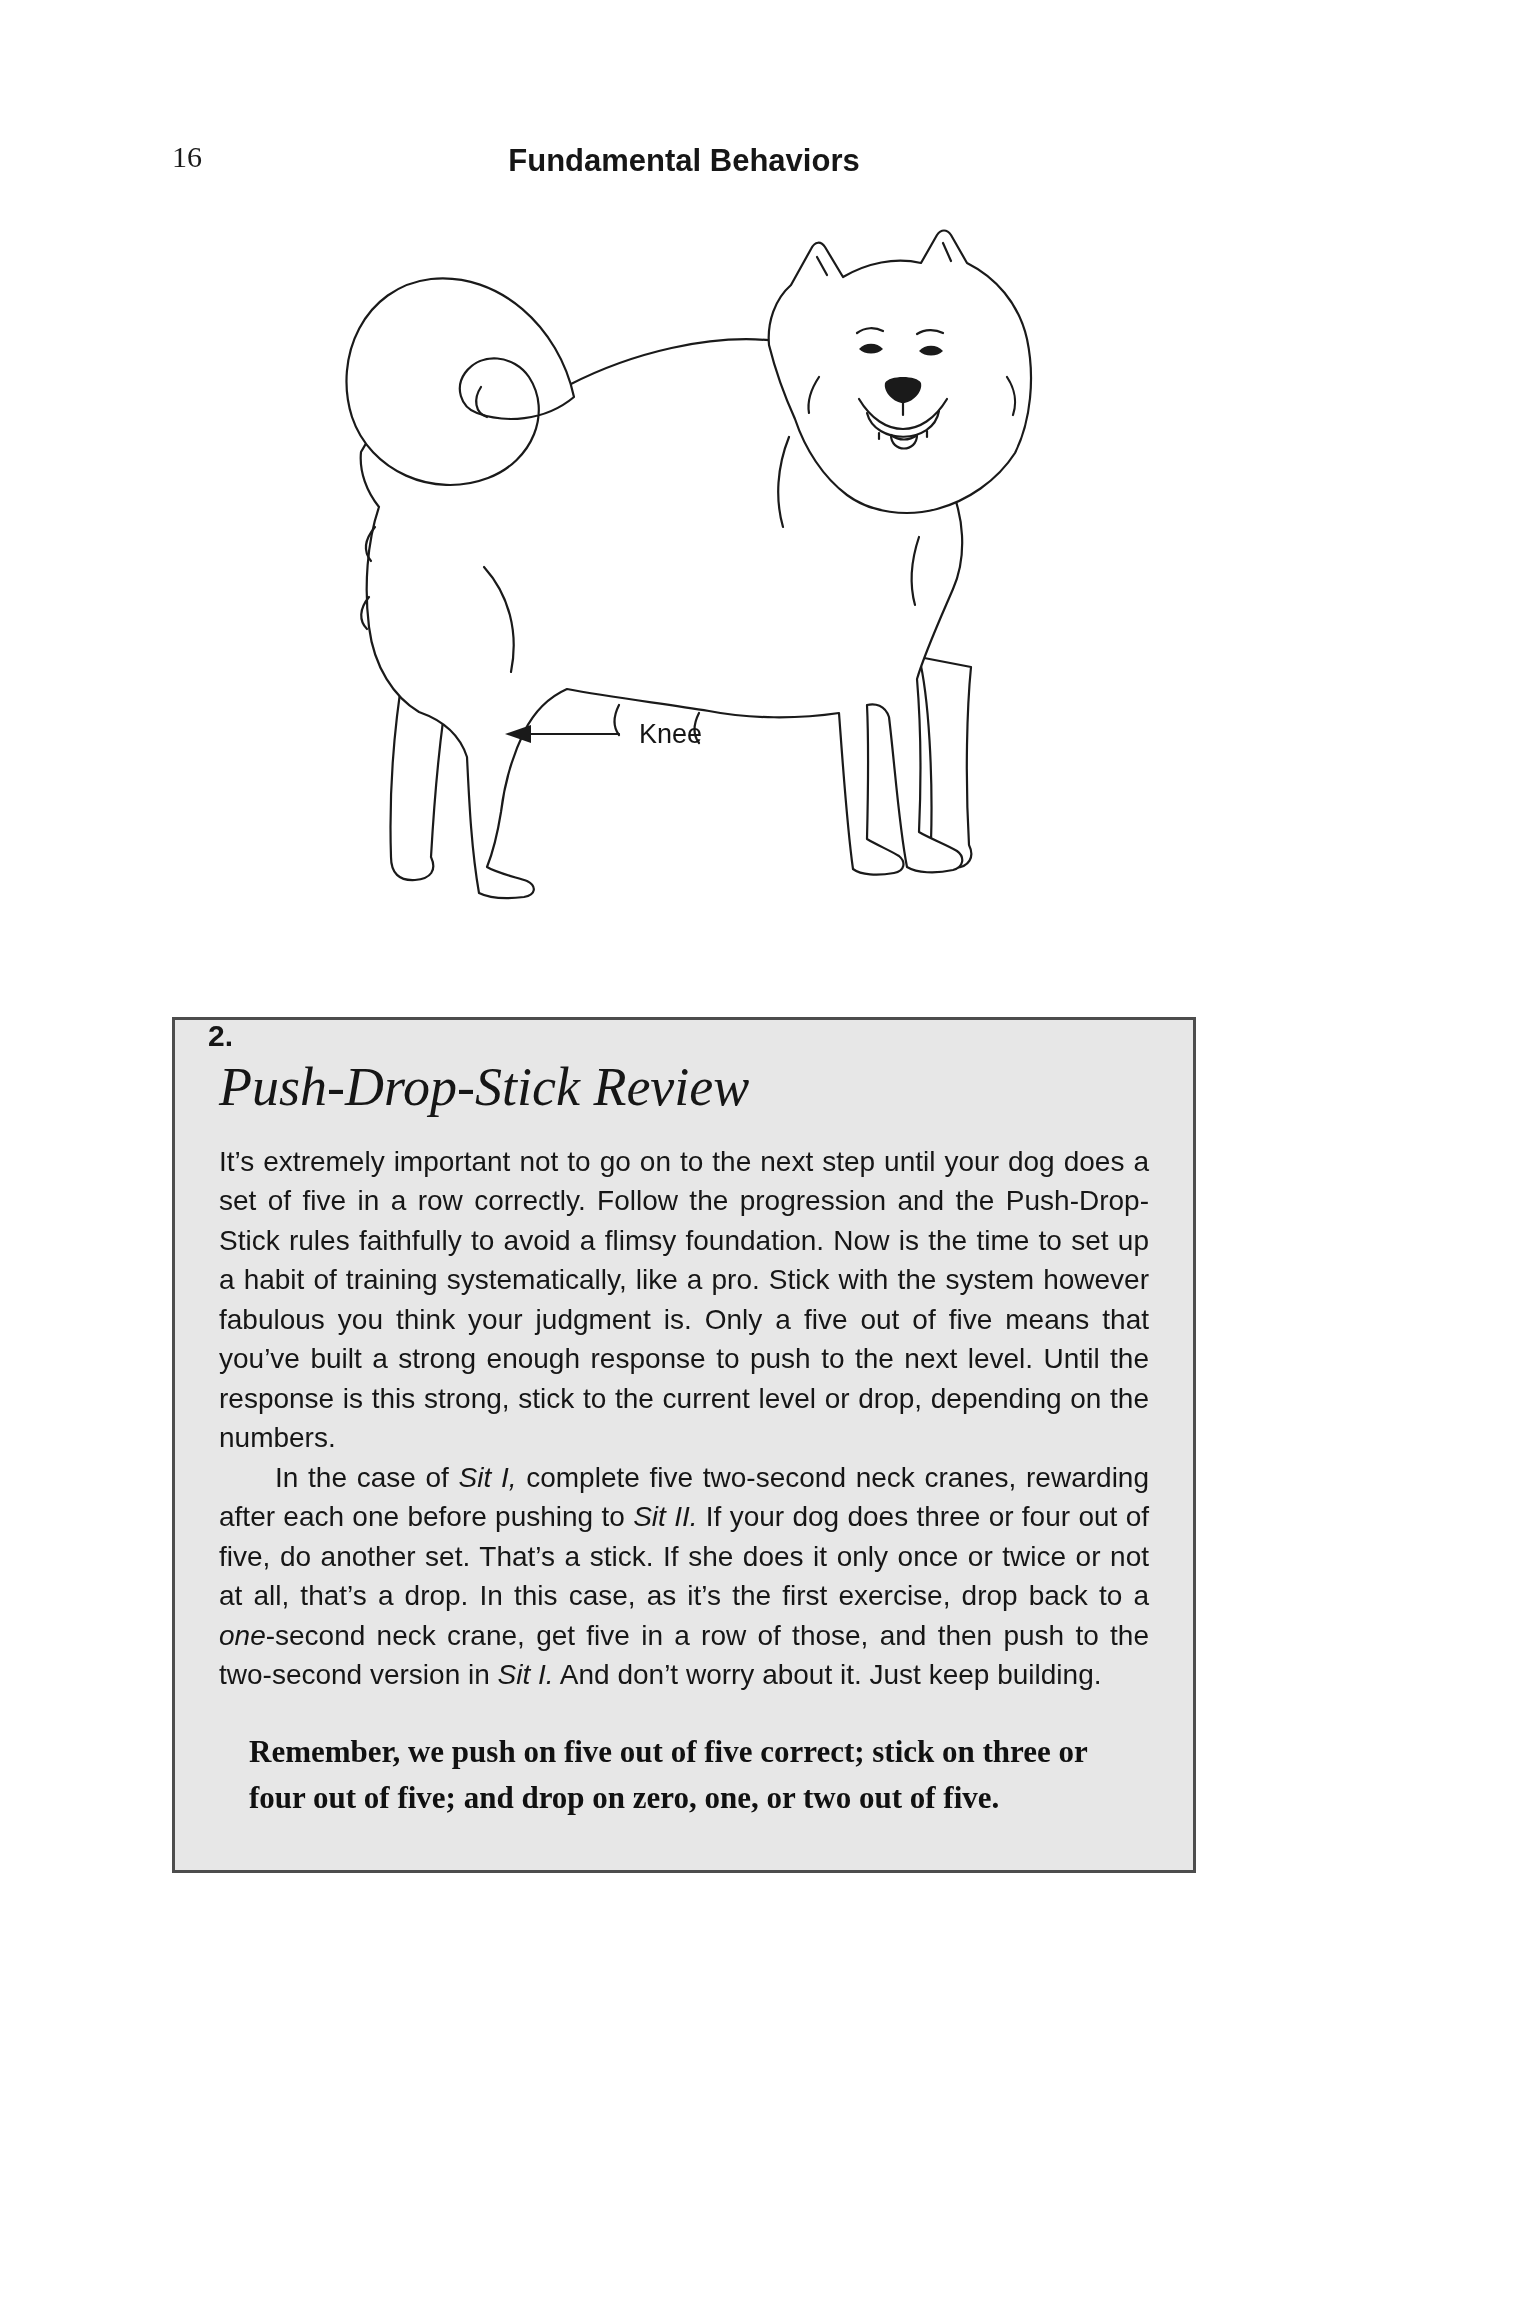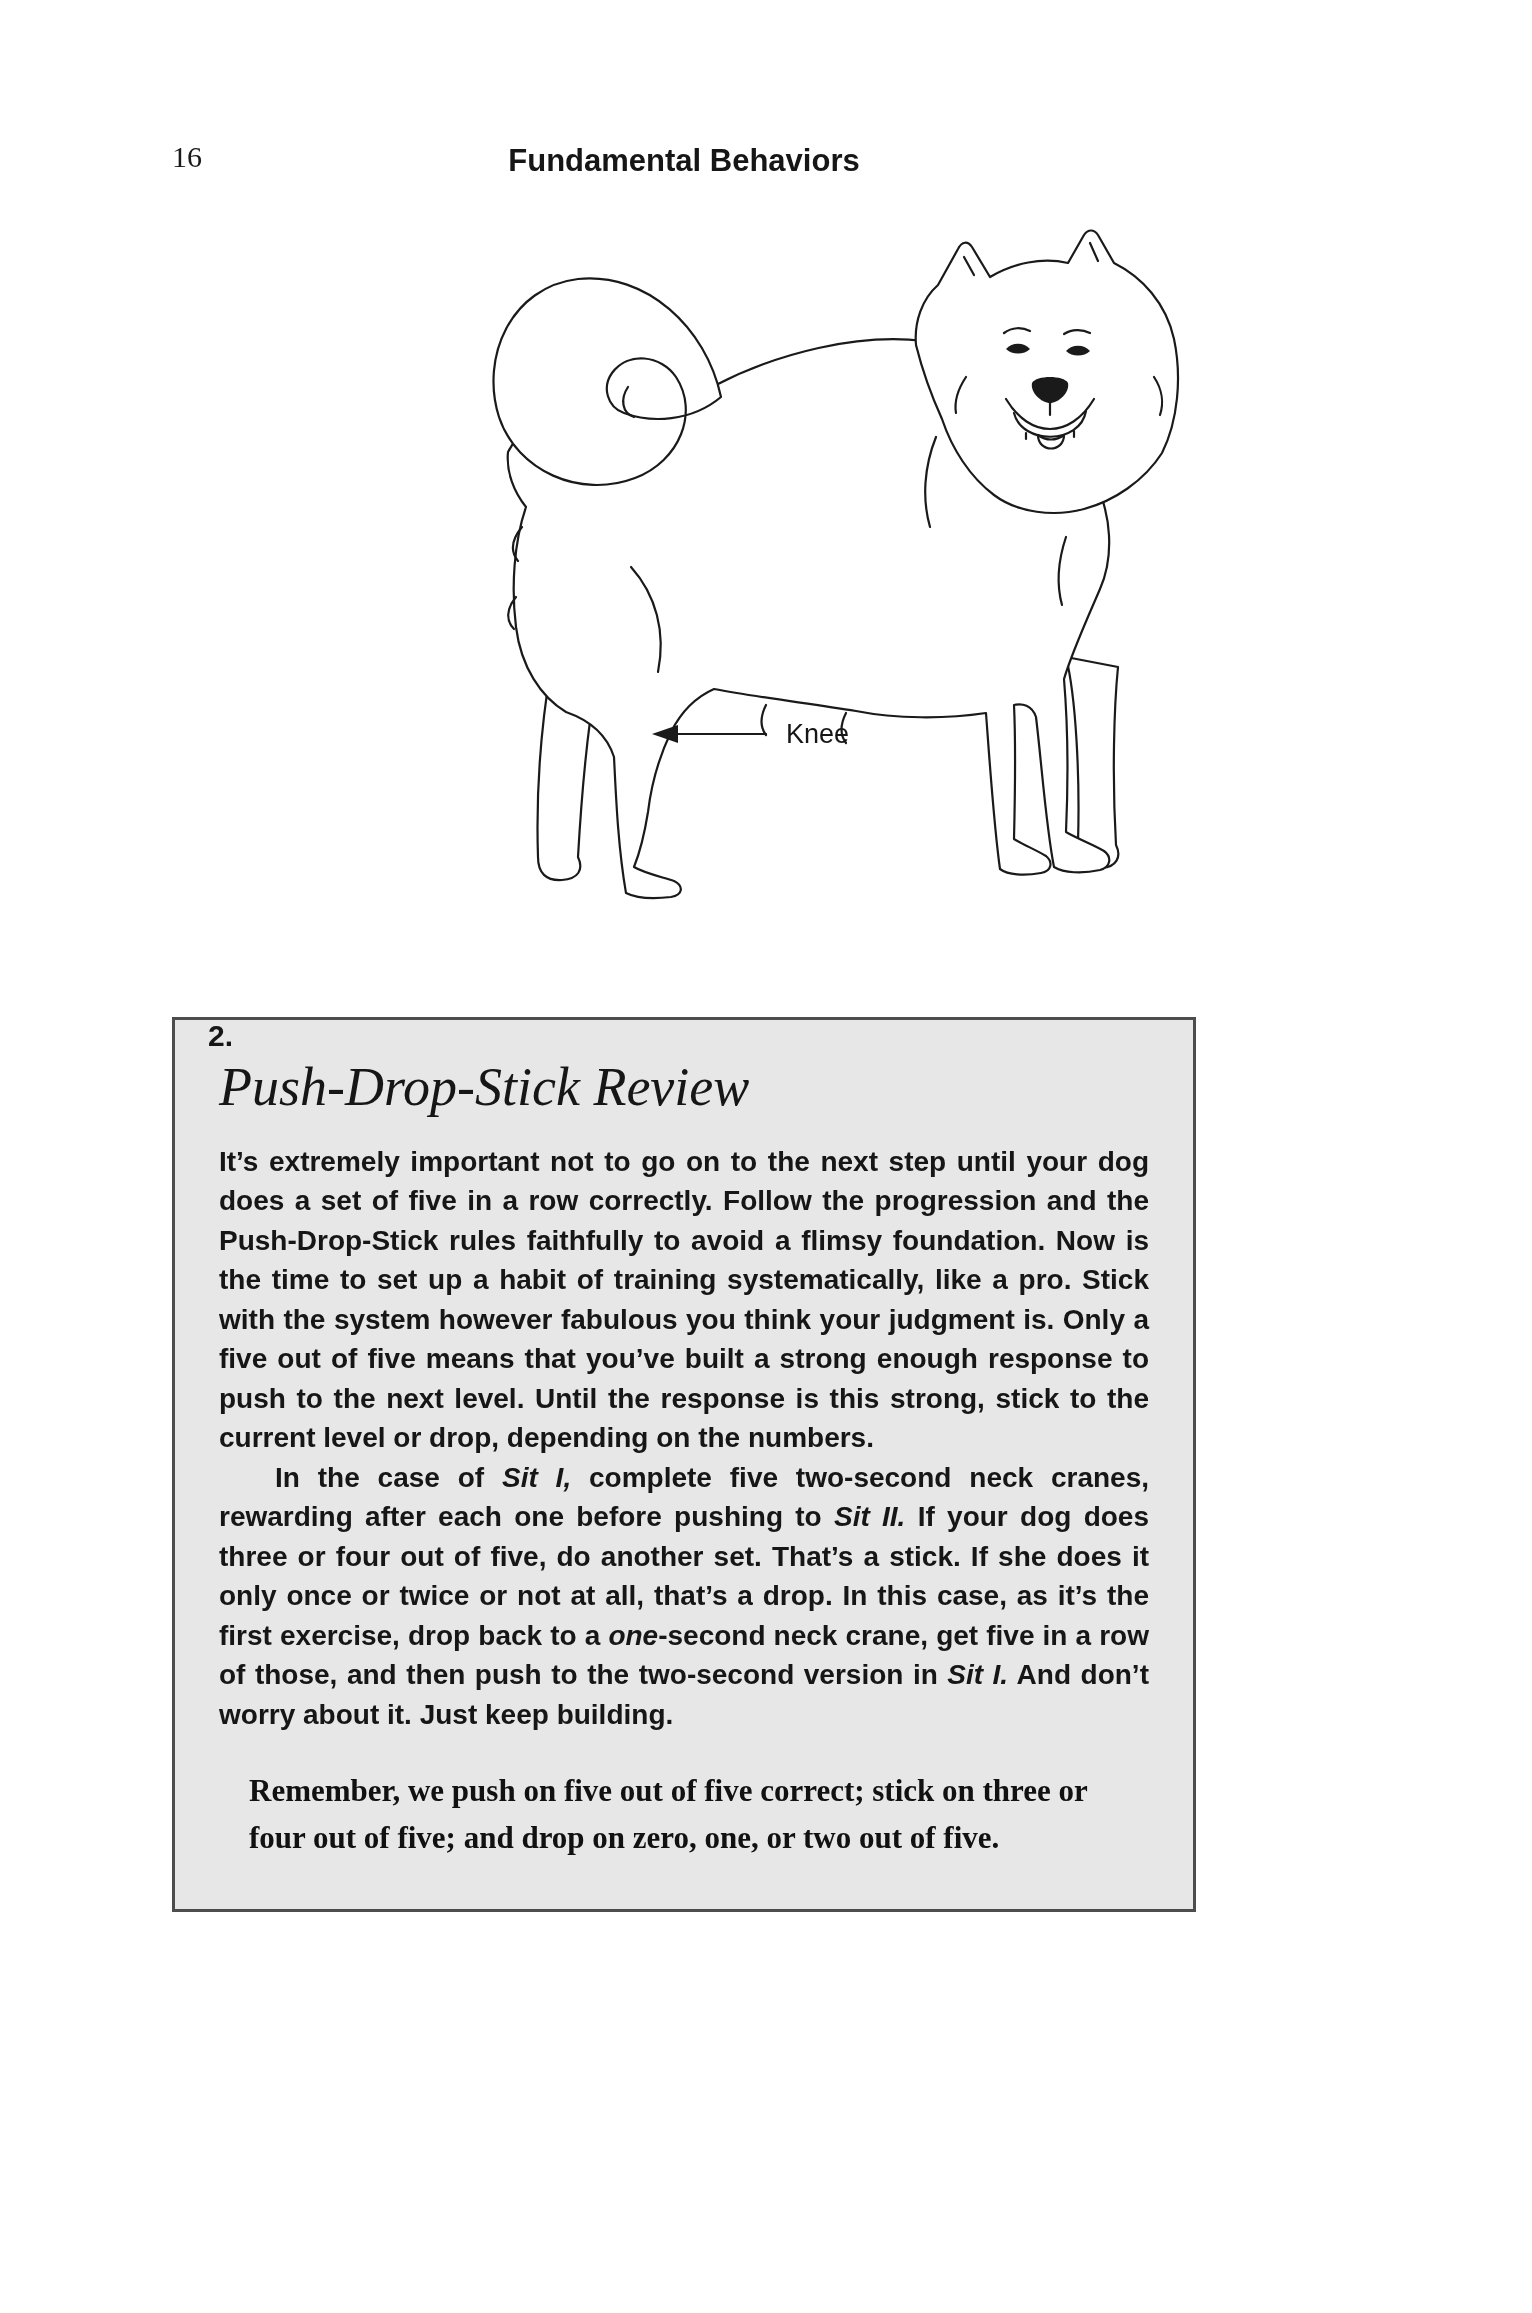--- a/index.html
+++ b/index.html
@@ -32,21 +32,21 @@
     text-align: center;
     font-family: "Liberation Sans", sans-serif;
     font-weight: 600;
     font-size: 31px;
     line-height: 44px;
     color: #161616;
   }
   
   .figure-wrap {
     margin-top: 48px;
-    text-align: right;
+    text-align: center;
   }
   .figure-wrap svg {
     display: inline-block;
   }
   
   .step {
     position: relative;
     margin: 62px 26px 0 36px;
     padding-left: 46px;
     font-family: "Liberation Serif", serif;
@@ -80,21 +80,20 @@
     font-size: 54px;
     color: #161616;
   }
   .review-p {
     margin: 0;
     font-family: "Liberation Sans", sans-serif;
     font-size: 28px;
     line-height: 1.41;
     text-align: justify;
     color: #161616;
-    font-weight: bold;
   }
   .review-p.indented {
     text-indent: 56px;
   }
   .review-remember {
     margin: 34px 26px 2px 30px;
     font-family: "Liberation Serif", serif;
     font-weight: 700;
     font-size: 31px;
     line-height: 1.5;

